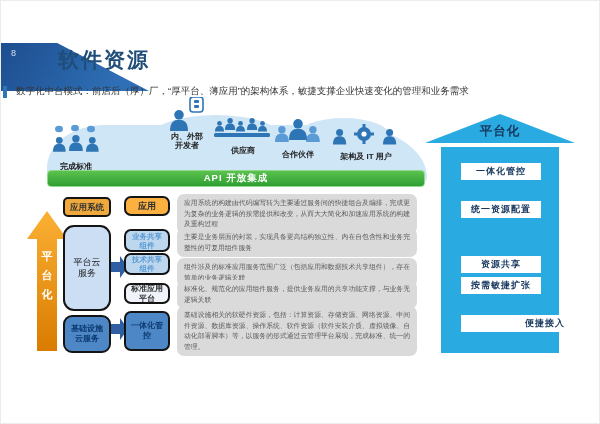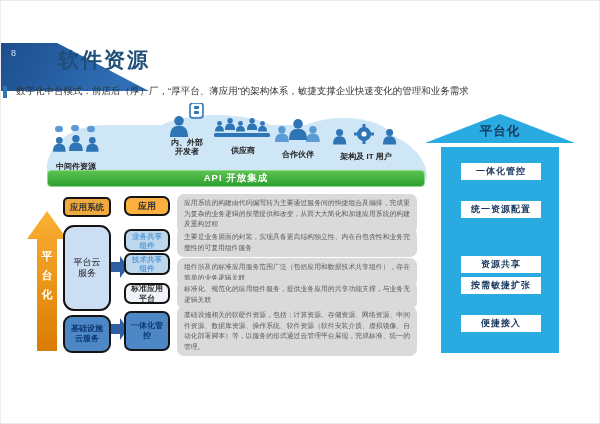--- a/index.html
+++ b/index.html
@@ -55,21 +55,21 @@
   .desc{position:absolute;left:176px;width:240px;box-sizing:border-box;background:#DADADA;border-radius:7px;
     font-size:6.8px;color:#5a5a5a;line-height:1.55;padding:4px 7px;word-break:break-all;text-align:justify;}
   .desc1{top:193px;} .desc2{top:227px;} .desc3{top:257px;} .desc4{top:279px;} .desc5{top:305px;}
 
   
   .rarrow{position:absolute;left:420px;top:110px;}
   .rarrow-title{position:absolute;left:459px;top:122px;width:80px;text-align:center;
     font-size:12.5px;font-weight:800;color:#17375E;letter-spacing:1px;}
   .ritem{position:absolute;left:460px;width:80px;height:17px;background:#ffffff;
     display:flex;align-items:center;justify-content:center;font-size:9px;font-weight:bold;color:#17375E;letter-spacing:1px;}
-  .ritem0{top:162px;} .ritem1{top:200px;} .ritem2{top:238px;margin-top:17px;} .ritem3{top:276px;} .ritem4{top:314px;}
+  .ritem0{top:162px;} .ritem1{top:200px;} .ritem2{top:238px;margin-top:17px;} .ritem3{top:276px;} .ritem4{top:314px;padding-left:44px;}
 </style>
 </head>
 <body>
 
 <div class="slide">
 
   <svg width="0" height="0" style="position:absolute">
     <defs>
       <g id="person">
         <circle cx="6" cy="3.2" r="3.2"></circle>
@@ -95,25 +95,25 @@
     <svg width="54" height="36" viewBox="0 0 54 36">
       <g class="icon-blue">
         <ellipse cx="10" cy="4" rx="4" ry="3.2" class="icon-blue2"></ellipse>
         <ellipse cx="26" cy="3" rx="4" ry="3.2" class="icon-blue2"></ellipse>
         <ellipse cx="42" cy="4" rx="4" ry="3.2" class="icon-blue2"></ellipse>
         <use href="#person" transform="translate(4,12) scale(1.05)"></use>
         <use href="#person" transform="translate(20,10) scale(1.15)"></use>
         <use href="#person" transform="translate(37,12) scale(1.05)"></use>
       </g>
     </svg>
-    <div class="ulabel">中间件资源</div>
-  </div>
-
-
-  <div class="ugroup" style="left:164px;top:102px;width:44px;">
+    <div class="ulabel">完成标准</div>
+  </div>
+
+
+  <div class="ugroup" style="left:164px;top:96px;width:44px;">
     <svg width="42" height="34" viewBox="0 0 42 34">
       <g class="icon-blue">
         <rect x="24" y="0" width="13" height="15" rx="3" fill="none" stroke="#2E75B6" stroke-width="1.6"></rect>
         <rect x="28" y="3" width="5" height="3" rx="1"></rect>
         <rect x="28" y="8" width="5" height="3" rx="1"></rect>
         <use href="#person" transform="translate(4,13) scale(1.5)"></use>
       </g>
     </svg>
     <div class="ulabel" style="width:36px;">内、外部开发者</div>
   </div>

